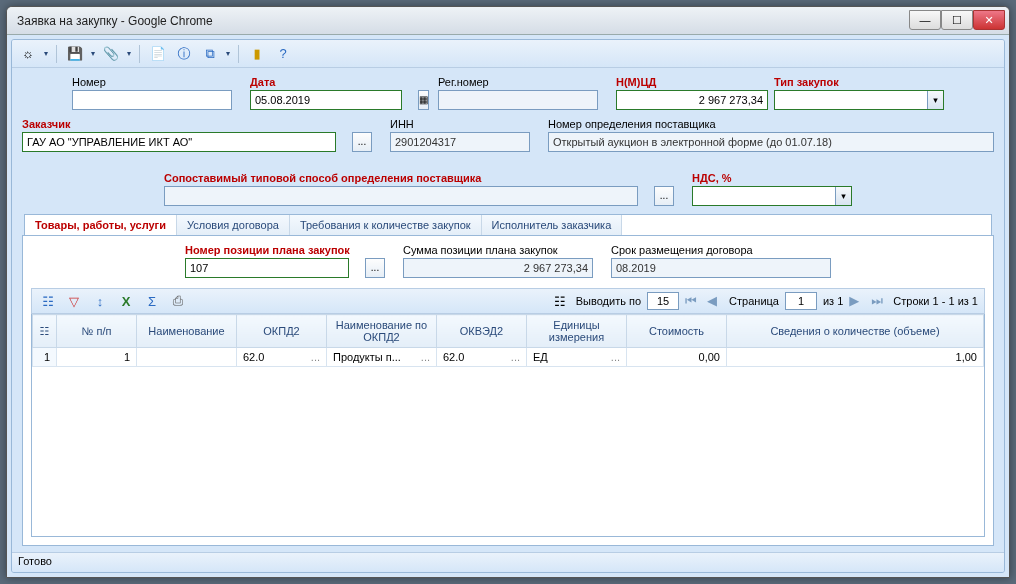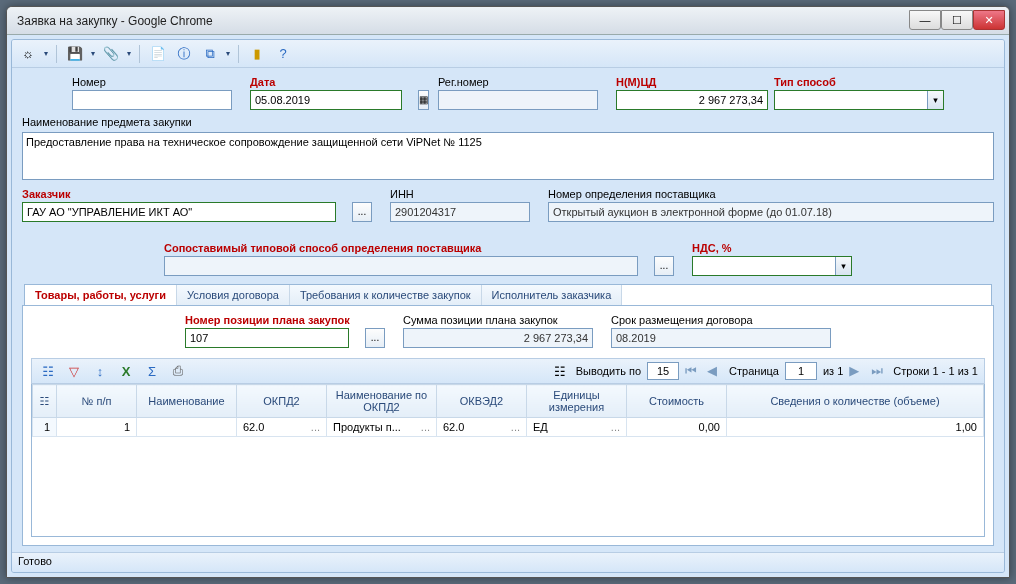--- a/index.html
+++ b/index.html
@@ -94,32 +94,28 @@
             <input class="inp ro" value="" style="">
           </div>
           <div class="field" style="width:140px">
             <span class="label req">Н(М)ЦД</span>
             <div class="withbtn">
               <input class="inp green" style="flex: 1 1 0%; text-align: right;" value="2 967 273,34">
               <div class="pickbtn">...</div>
             </div>
           </div>
           <div class="field" style="width:170px">
-            <span class="label req">Тип способ</span>
+            <span class="label req">Тип закупок</span>
             <div class="select">
               <input class="inp green" style="width: 100%;" value="">
               <div class="drop">▾</div>
             </div>
           </div>
         </div>
 
-        <div class="row" style="flex-direction:column;gap:2px;margin-top:6px">
-          <span class="label">Наименование предмета закупки</span>
-          <textarea class="bigtext" style="">Предоставление права на техническое сопровождение защищенной сети ViPNet № 1125</textarea>
-        </div>
 
         <div class="row" style="margin-top:8px">
           <div class="field" style="width:350px">
             <span class="label req">Заказчик</span>
             <div class="withbtn">
               <input class="inp green" style="flex: 1 1 0%;" value="ГАУ АО &quot;УПРАВЛЕНИЕ ИКТ АО&quot;">
               <div class="pickbtn">...</div>
             </div>
           </div>
           <div class="field" style="width:140px">

